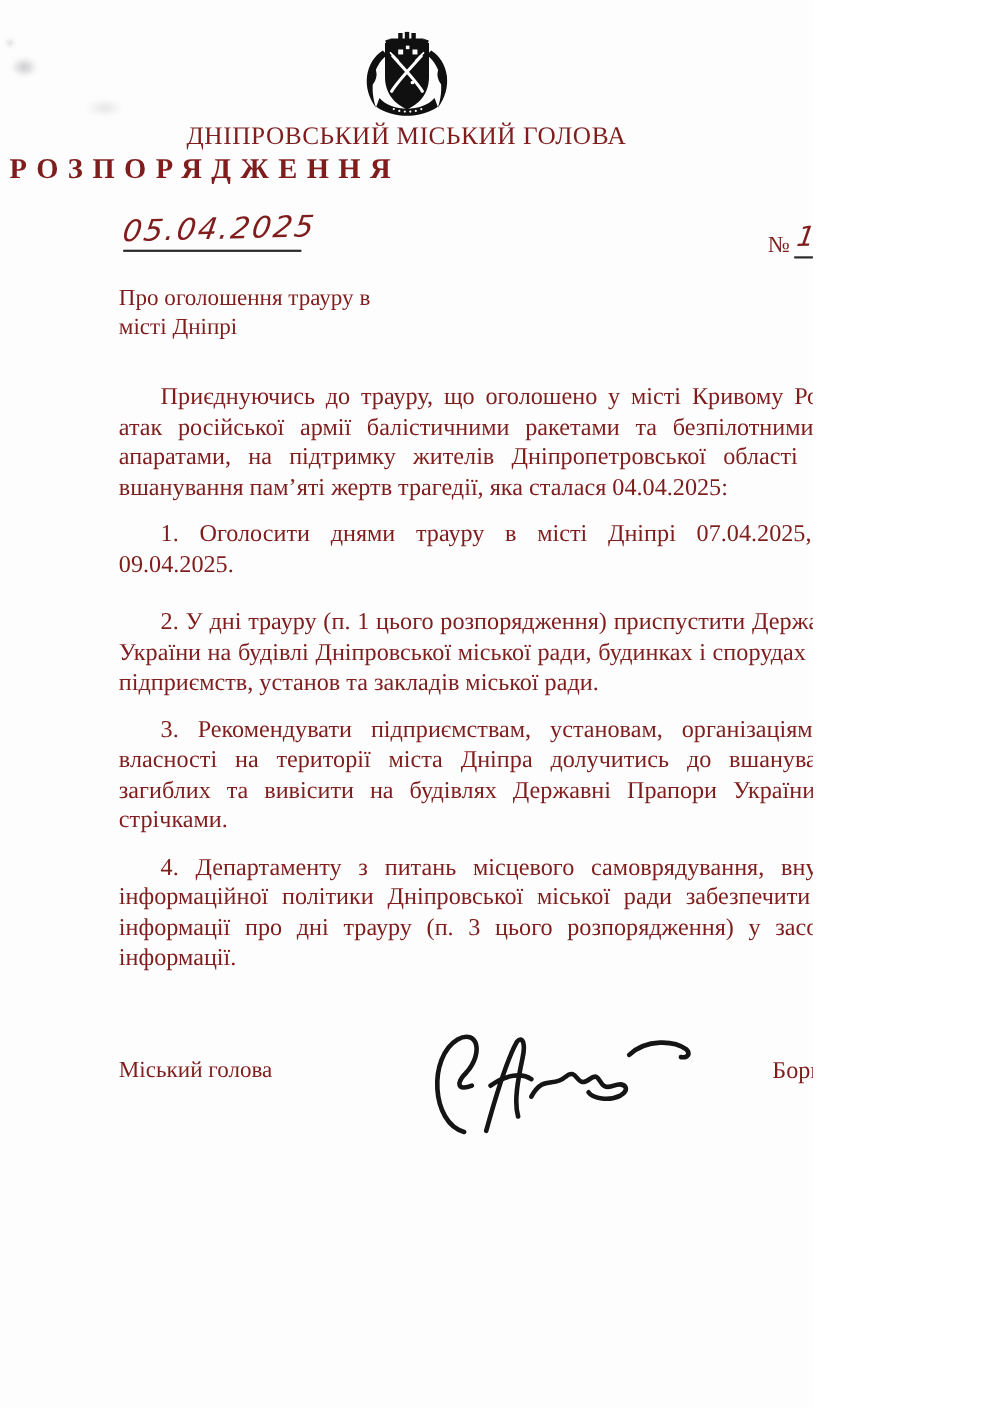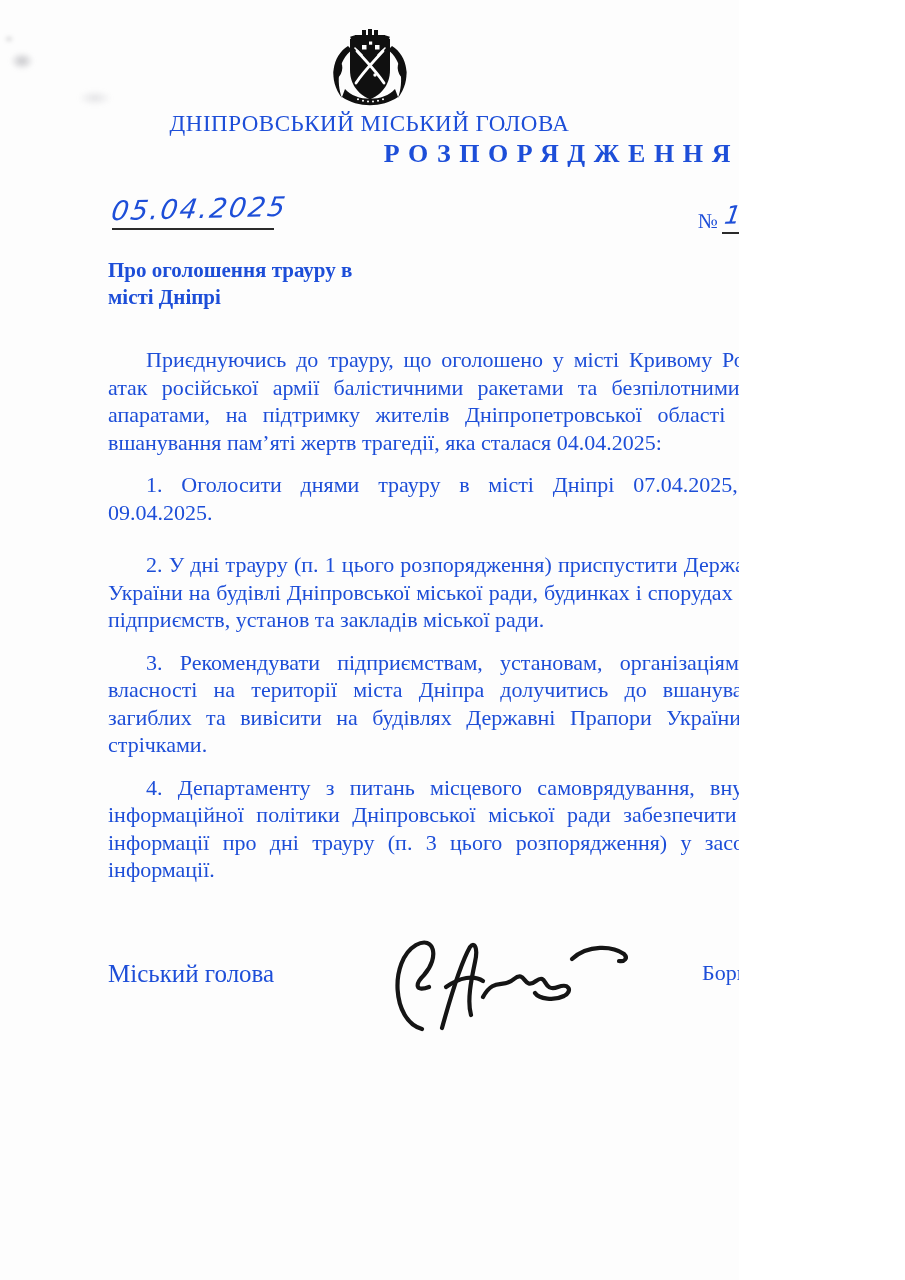--- a/index.html
+++ b/index.html
@@ -1,38 +1,38 @@
 <!DOCTYPE html>
 <html lang="uk"><head>
 <meta charset="utf-8">
 <style>
   html, body { margin:0; padding:0; background:#ffffff; }
   .page {
     position:relative; width:739px; height:1280px; background:#fdfdfd;
-    font-family:"Liberation Serif", serif; color:#1d4ed8; overflow:hidden;
+    font-family:"Liberation Serif", serif; color:#7f1d1d; overflow:hidden;
   }
 
   
   .artifact { position:absolute; border-radius:50%; filter:blur(2px); }
   .artifact.a1 { left:10px; top:52px; width:24px; height:18px;
     background:radial-gradient(closest-side, rgba(110,110,120,.38), rgba(110,110,120,0)); }
   .artifact.a2 { left:78px; top:90px; width:34px; height:16px;
     background:radial-gradient(closest-side, rgba(140,140,150,.22), rgba(140,140,150,0)); }
   .artifact.a3 { left:5px; top:36px; width:8px; height:6px;
     background:radial-gradient(closest-side, rgba(90,90,100,.4), rgba(90,90,100,0)); }
 
   .emblem { position:absolute; top:26px; left:50%; transform:translateX(-50%); }
 
   .org-title {
     position:absolute; top:111px; left:0; width:100%;
     text-align:center; font-size:23px; letter-spacing:0.5px; white-space:nowrap;
   }
   .doc-type {
     position:absolute; top:139px; left:0; width:100%;
-    text-align:right; font-size:26px; font-weight:bold;
+    text-align:left; font-size:26px; font-weight:bold;
     letter-spacing:0.33em; text-indent:0.33em; white-space:nowrap;
   }
 
   .handwrite {
     font-family:"DejaVu Sans", sans-serif; font-style:italic;
     display:inline-block; transform:skewX(-10deg) rotate(-1.5deg);
     letter-spacing:2px;
   }
 
   .date-field {
@@ -40,31 +40,31 @@
     border-bottom:2px solid #2a2a2a; padding-bottom:3px;
     text-align:center; font-size:27px;
   }
   .number-field { position:absolute; top:199px; left:698px; white-space:nowrap; }
   .no-sign { font-size:21px; vertical-align:bottom; }
   .number-line {
     display:inline-block; width:140px; border-bottom:2px solid #2a2a2a;
     text-align:center; font-size:25px; padding-bottom:4px; vertical-align:bottom;
   }
 
-  .subject { position:absolute; top:257px; left:108px; font-size:21px; line-height:27px;font-weight:bold; }
+  .subject { position:absolute; top:257px; left:108px; font-size:21px; line-height:27px; }
 
   .body {
     position:absolute; top:346px; left:108px; width:753px;
     font-size:22px; line-height:27.5px; text-align:justify;
   }
   .body p { margin:0 0 15px 0; text-indent:38px; }
   .body p.wide-gap { margin-bottom:25px; }
 
   .sign-row { position:absolute; top:935px; left:108px; width:753px; height:105px; }
-  .sign-role { position:absolute; left:0; top:25px; font-size:25px; }
+  .sign-role { position:absolute; left:0; top:25px; font-size:21px; }
   .sign-name { position:absolute; right:0; top:25px; font-size:22px; }
   .signature { position:absolute; left:268px; top:0; }
 </style>
 </head>
 <body>
 
 <div class="page">
 
   <div class="artifact a1"></div>
   <div class="artifact a2"></div>

